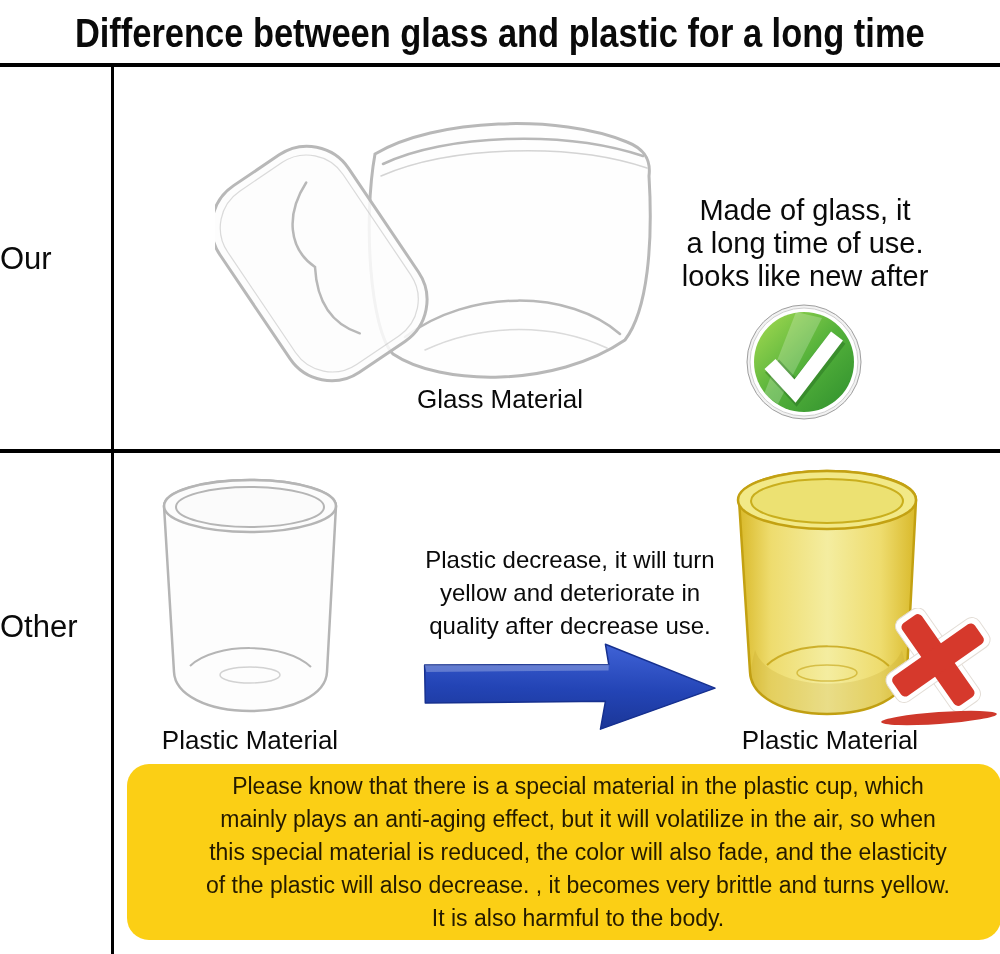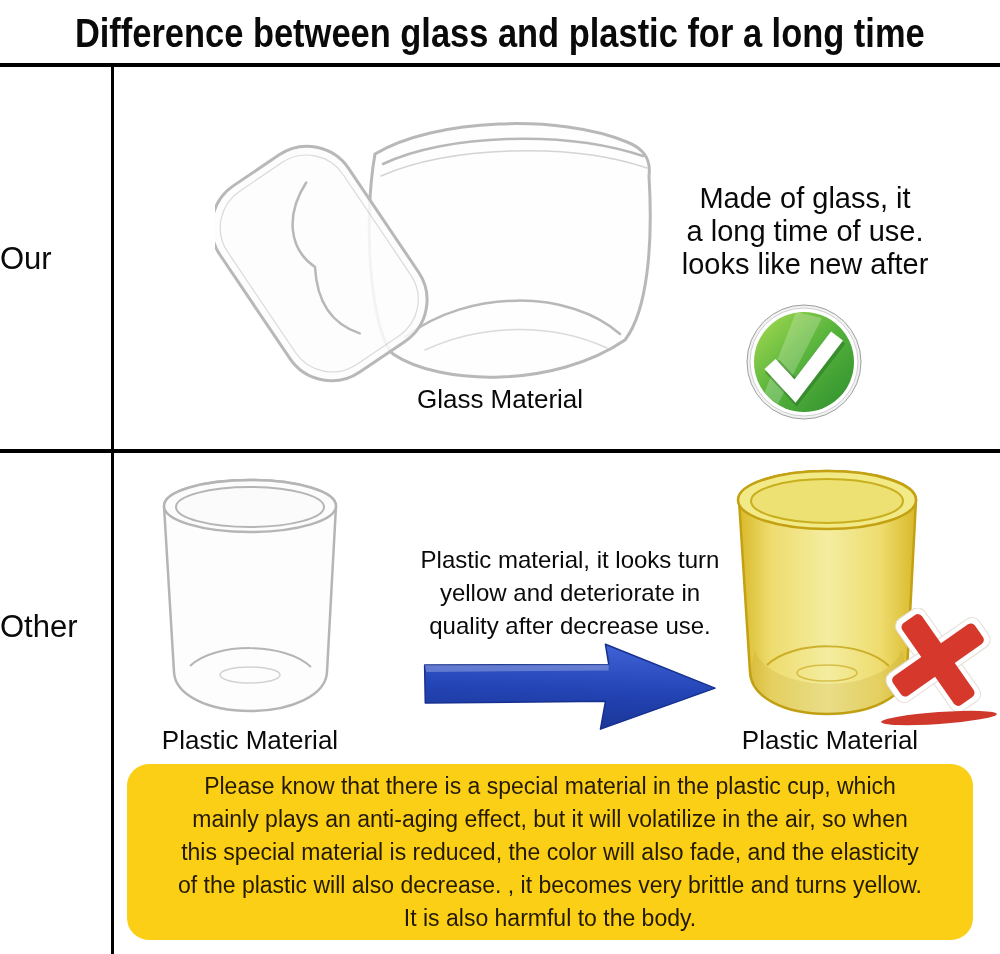--- a/index.html
+++ b/index.html
@@ -20,34 +20,34 @@
   .rowlabel.our{top:241px;}
   .rowlabel.other{top:609px;}
   
   .caption{position:absolute;font-size:26px;color:#0a0a0a;text-align:center;white-space:nowrap;}
   .cap-glass{left:350px;width:300px;top:384px;}
   .cap-plastic-left{left:125px;width:250px;top:725px;}
   .cap-plastic-right{left:705px;width:250px;top:725px;}
   
   .note{position:absolute;text-align:center;color:#0a0a0a;}
   .note div{white-space:nowrap;}
-  .note-glass{left:640px;width:330px;top:182px;font-size:29px;line-height:33px;}
+  .note-glass{left:640px;width:330px;top:194px;font-size:29px;line-height:33px;}
   .note-plastic{left:405px;width:330px;top:543px;font-size:24px;line-height:33px;}
   
   .art{position:absolute;}
   .art-glass-cup{left:215px;top:92px;width:450px;height:305px;}
   .art-check{left:744px;top:302px;width:120px;height:120px;}
   .art-clear-cup{left:150px;top:470px;width:200px;height:255px;}
   .art-arrow{left:418px;top:636px;width:305px;height:98px;}
   .art-yellow-cup{left:725px;top:460px;width:205px;height:265px;}
   .art-cross{left:875px;top:608px;width:130px;height:125px;}
   
   .warning{
     position:absolute;left:127px;top:764px;width:846px;height:176px;border-radius:22px;
-    background:#FBCF15;display:flex;flex-direction:column;justify-content:center;align-items:center;
+    background:#FBCF15;display:flex;flex-direction:column;justify-content:center;align-items:center;padding-left:28px;
   }
   .warning div{font-size:23px;line-height:33px;color:#241a00;white-space:nowrap;text-align:center;}
 </style>
 </head>
 <body>
 
 <div class="canvas">
 
   <div class="title-wrap">
     <div class="title">Difference between glass and plastic for a long time</div>
@@ -105,21 +105,21 @@
       <path d="M14,36 C14,21 52,10 100,10 C148,10 186,21 186,36 L177,202 C176,225 142,241 100,241 C58,241 25,225 24,202 Z" fill="#fdfdfd"></path>
       <ellipse cx="100" cy="36" rx="86" ry="26" fill="rgba(252,252,252,0.6)"></ellipse>
       <ellipse cx="100" cy="37" rx="74" ry="20" fill="#fbfbfb" stroke-width="2"></ellipse>
       <path d="M40,196 C65,172 135,172 161,197" stroke-width="2"></path>
       <ellipse cx="100" cy="205" rx="30" ry="8" stroke-width="1.5" opacity="0.6"></ellipse>
     </g>
   </svg>
   <div class="caption cap-plastic-left">Plastic Material</div>
 
   <div class="note note-plastic">
-    <div>Plastic material, it looks turn</div>
+    <div>Plastic decrease, it will turn</div>
     <div>yellow and deteriorate in</div>
     <div>quality after decrease use.</div>
   </div>
 
   <svg class="art art-arrow" viewBox="0 0 305 98">
     <defs>
       <linearGradient id="bgrad" x1="0" y1="0" x2="0" y2="1">
         <stop offset="0" stop-color="#3f62d6"></stop>
         <stop offset="0.55" stop-color="#2344b5"></stop>
         <stop offset="1" stop-color="#1b3697"></stop>

